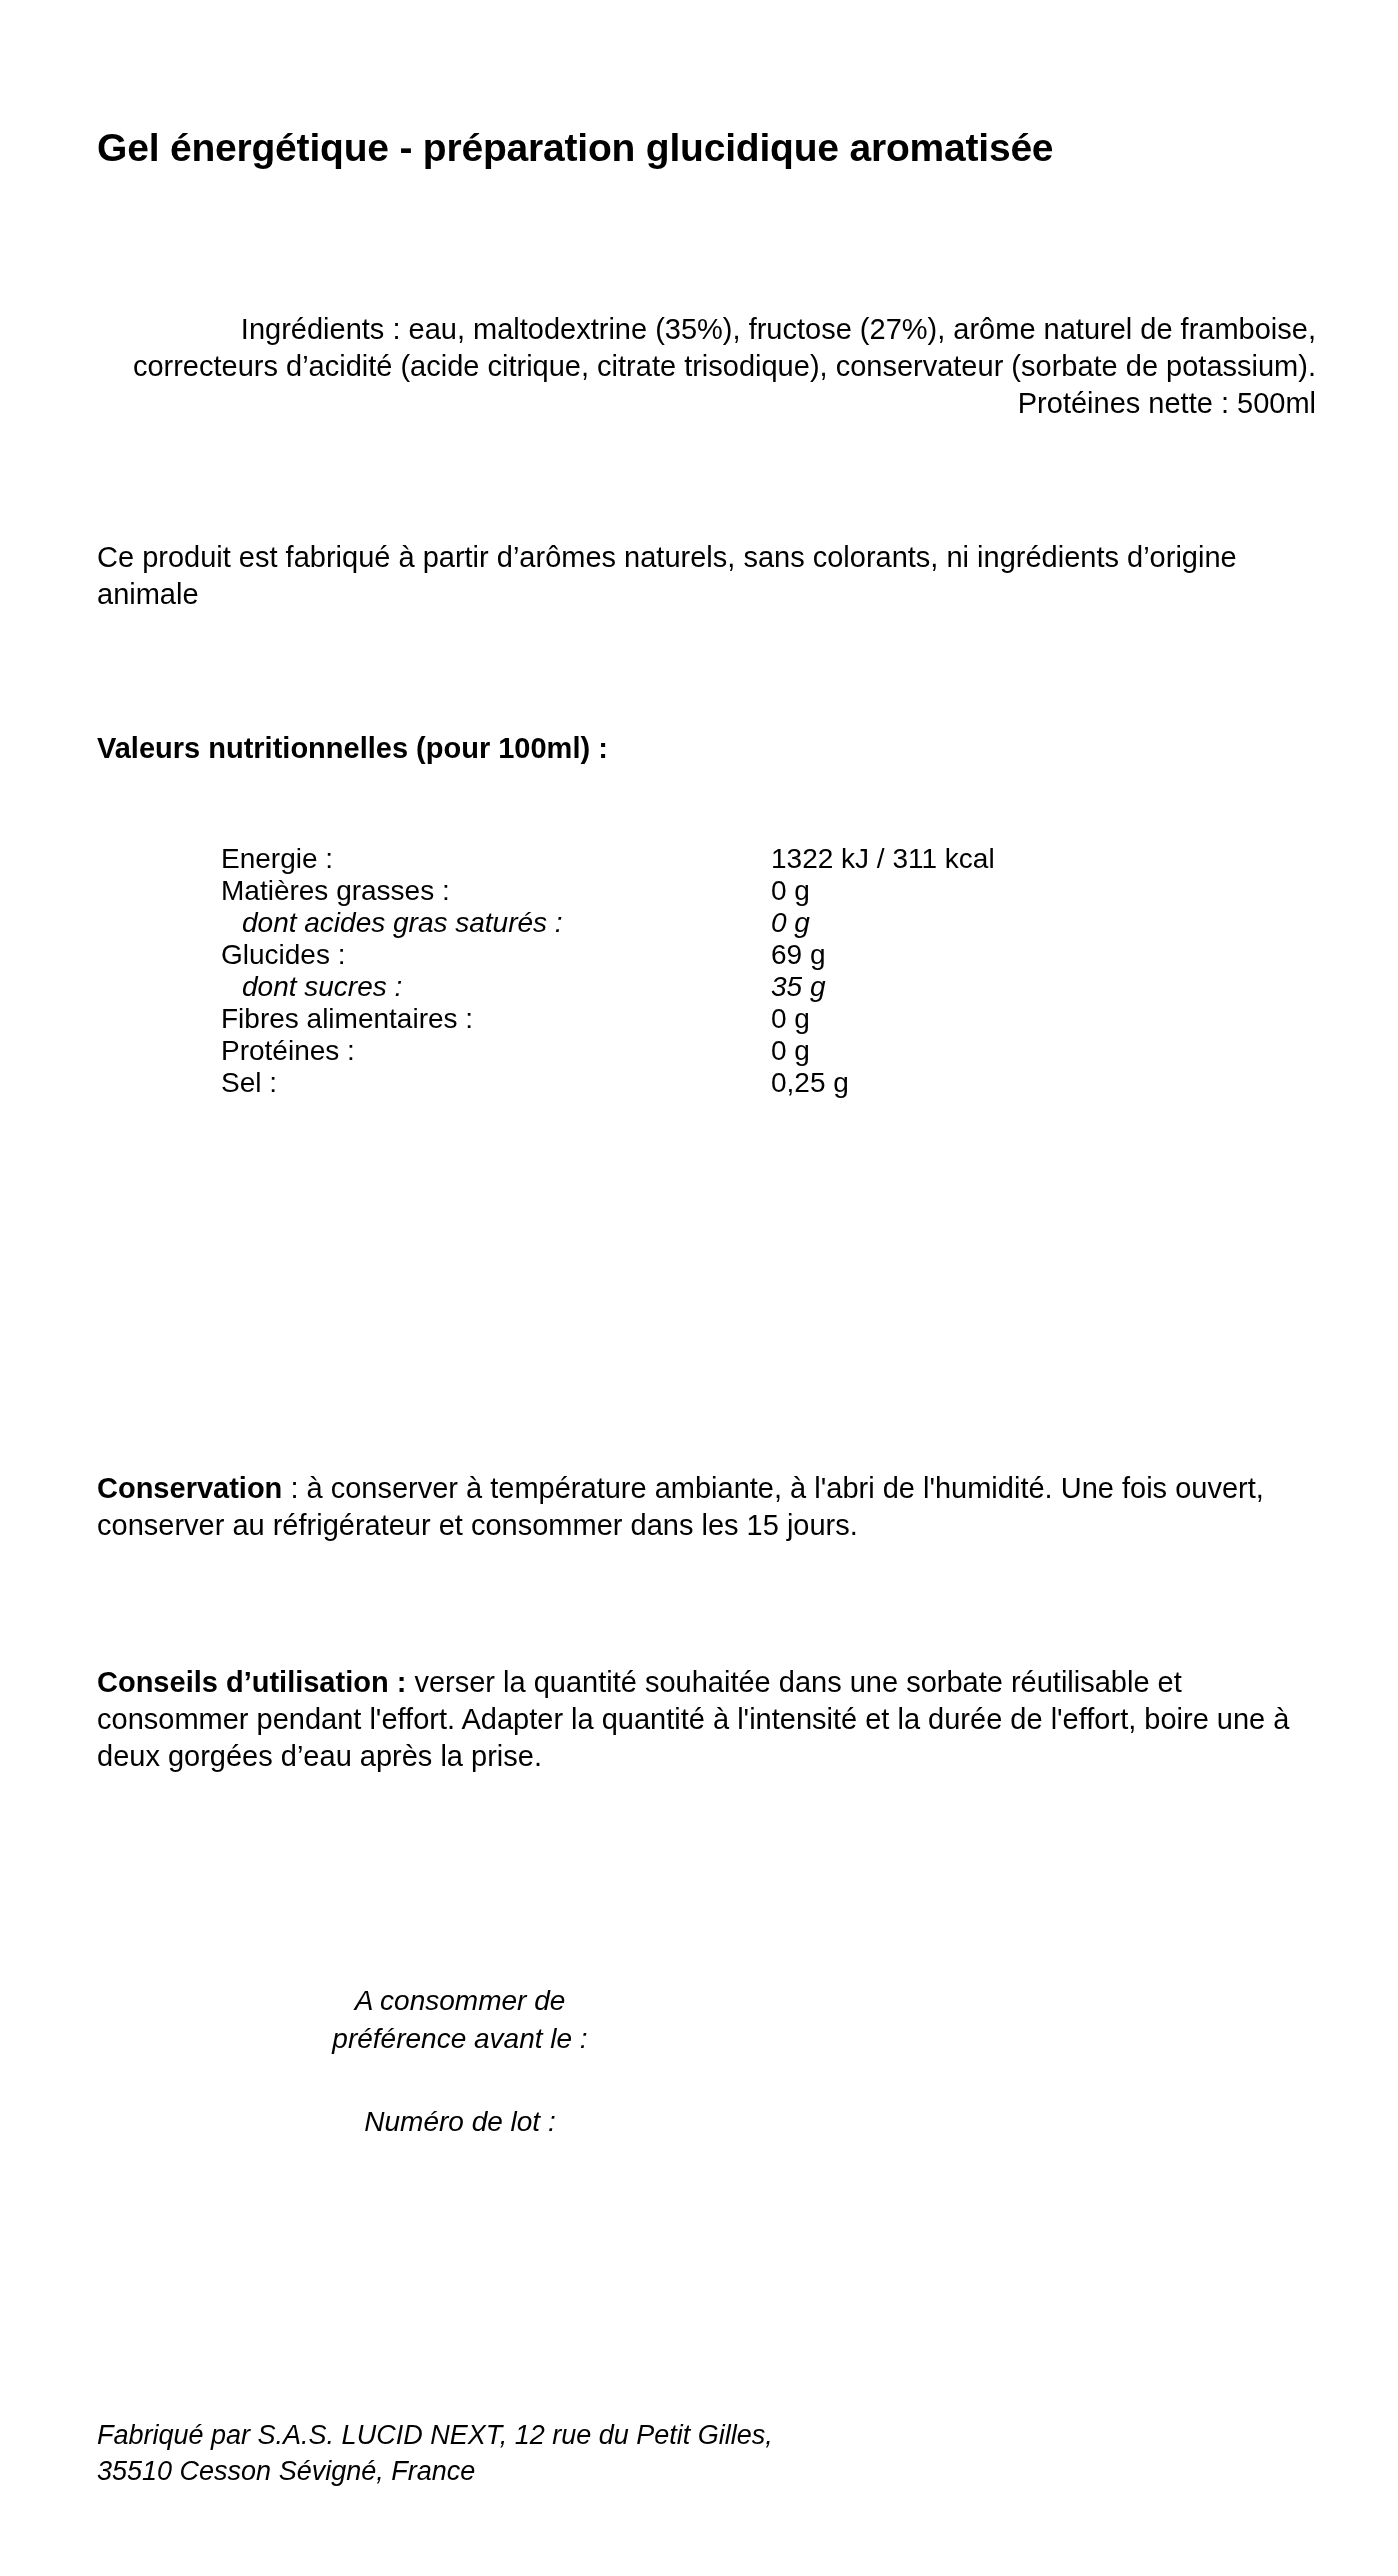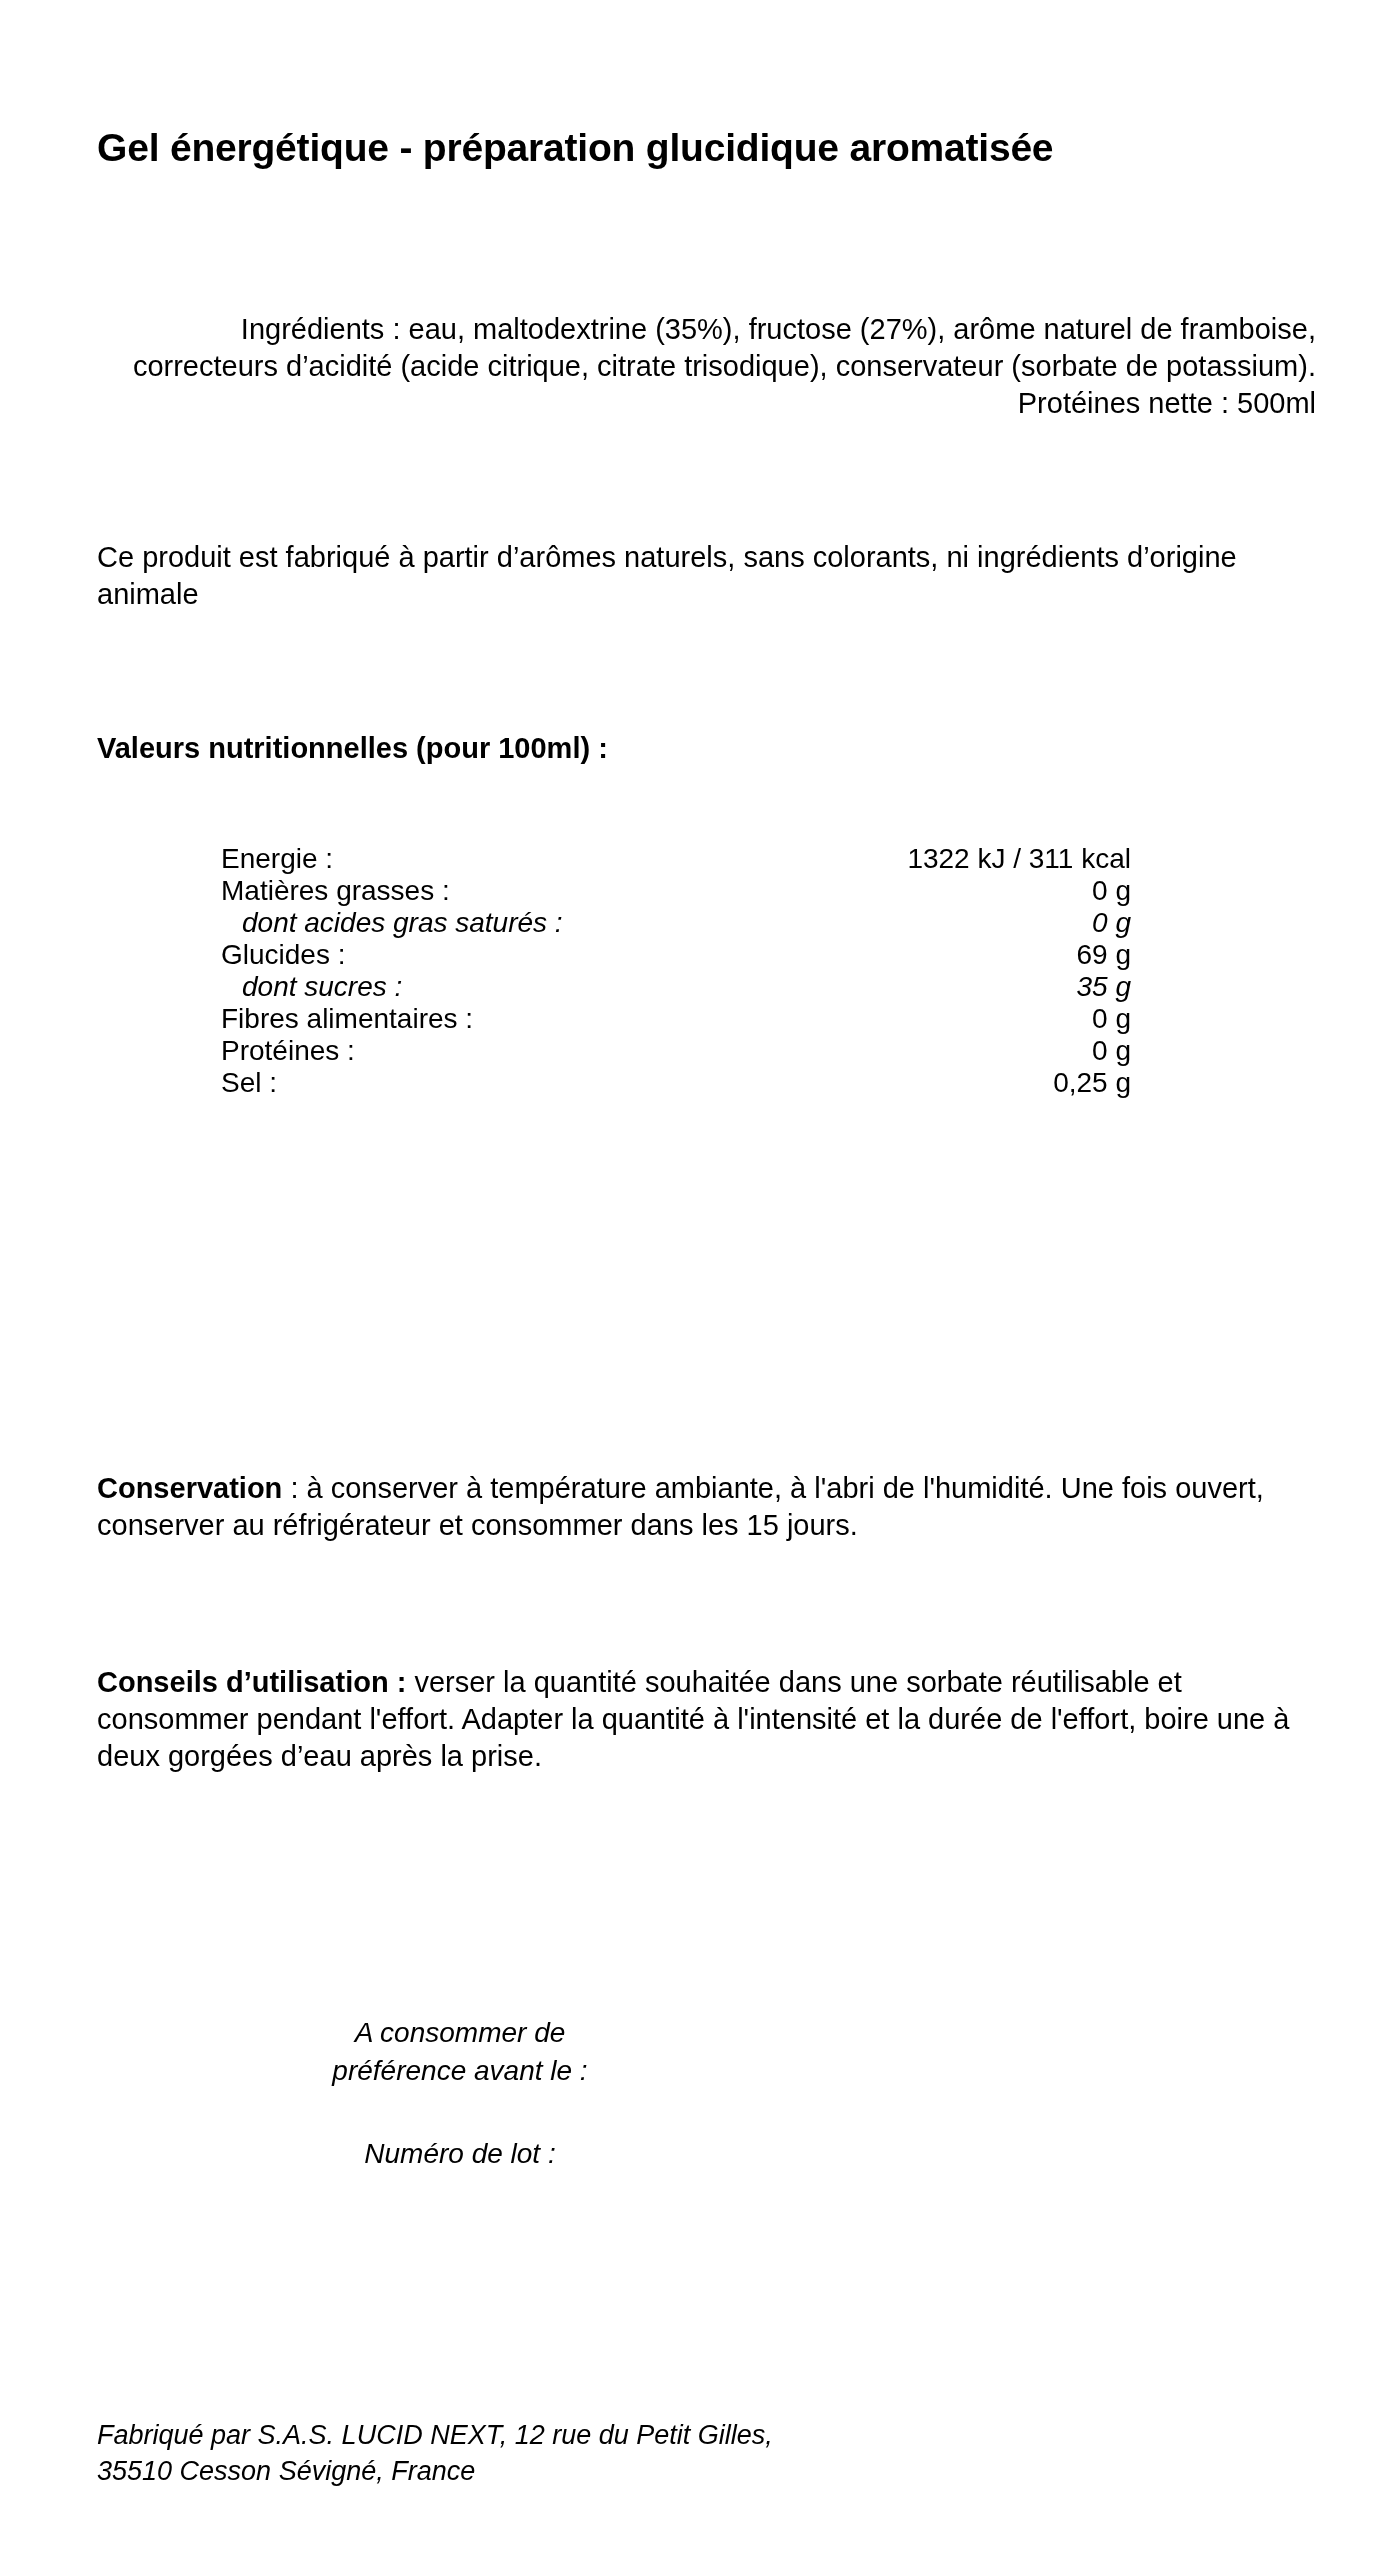--- a/index.html
+++ b/index.html
@@ -89,21 +89,20 @@
     padding: 0;
     height: 32px;
     line-height: 32px;
     vertical-align: middle;
     white-space: nowrap;
   }
   .nutrition-table td.nutr-label {
     text-align: left;
   }
   .nutrition-table td.nutr-value {
-    text-align: right;
   }
   .nutrition-table tr.sub td {
     font-style: italic;
   }
   .nutrition-table tr.sub td.nutr-label {
     padding-left: 21px;
   }
 
   
   .conservation-block {
@@ -135,21 +134,20 @@
   .date-fields {
     position: absolute;
     left: 189px;
     top: 1966px;
     width: 542px;
     text-align: center;
     font-size: 28px;
     font-style: italic;
     font-weight: 400;
     line-height: 1.35;
-    margin-top: 32px;
   }
   .date-fields .lot-line {
     margin-top: 45px;
   }
 
   
   .manufacturer-footer {
     position: absolute;
     left: 97px;
     top: 2402px;

